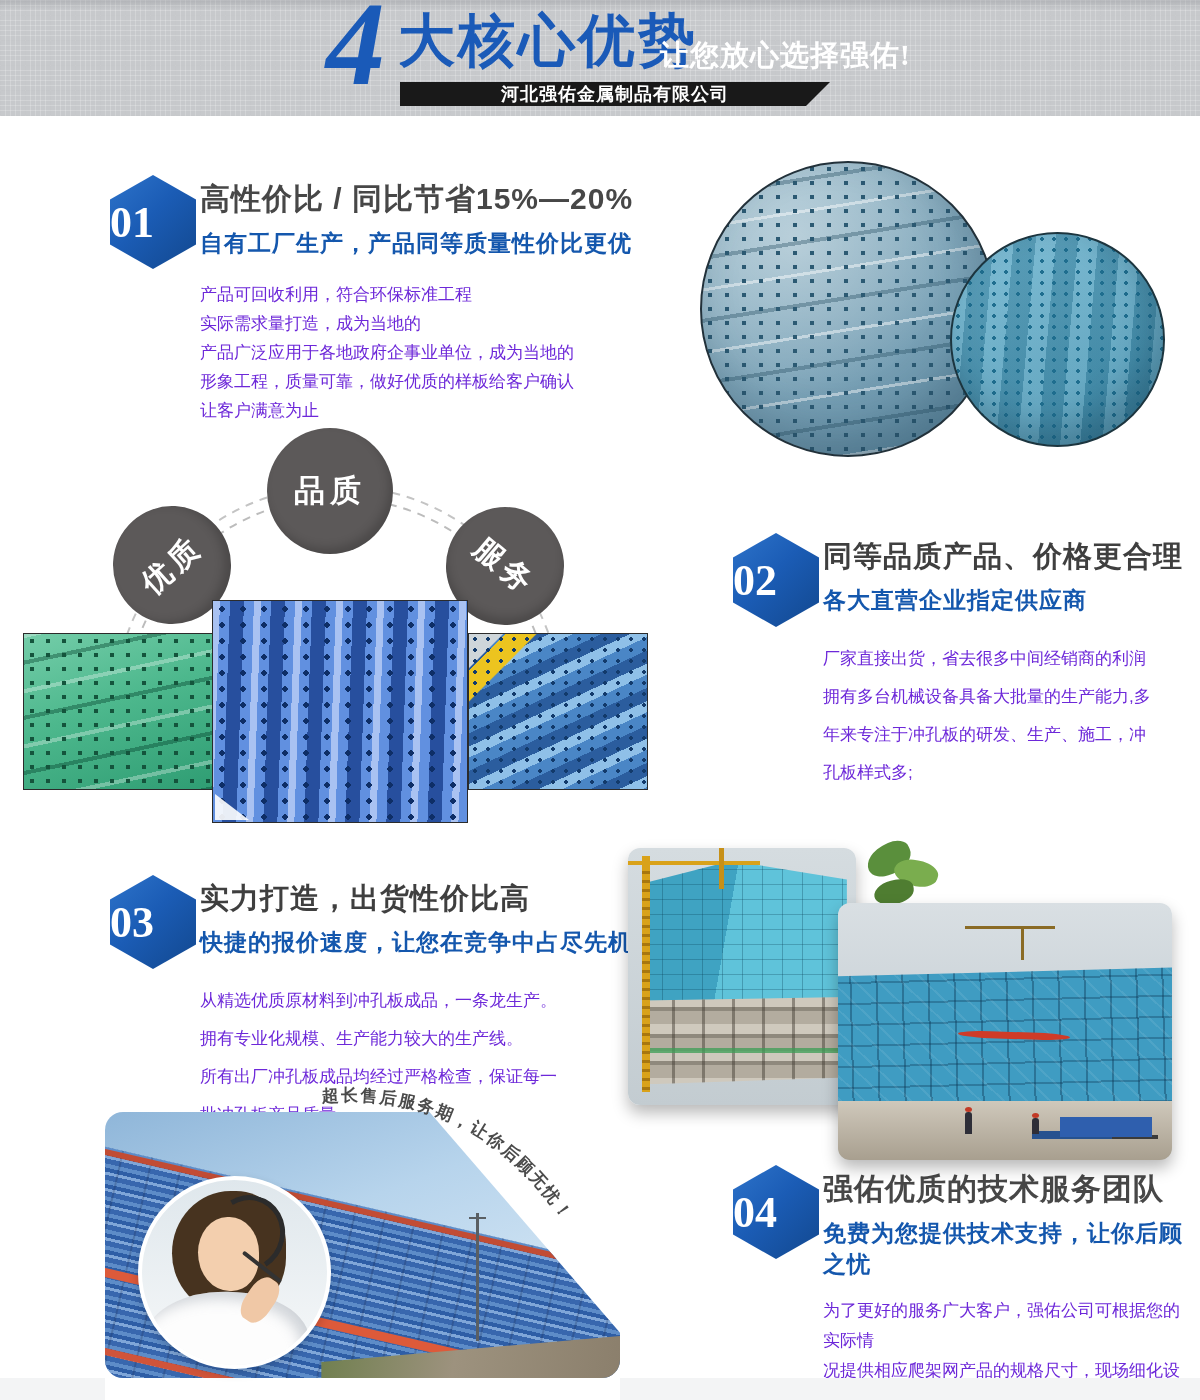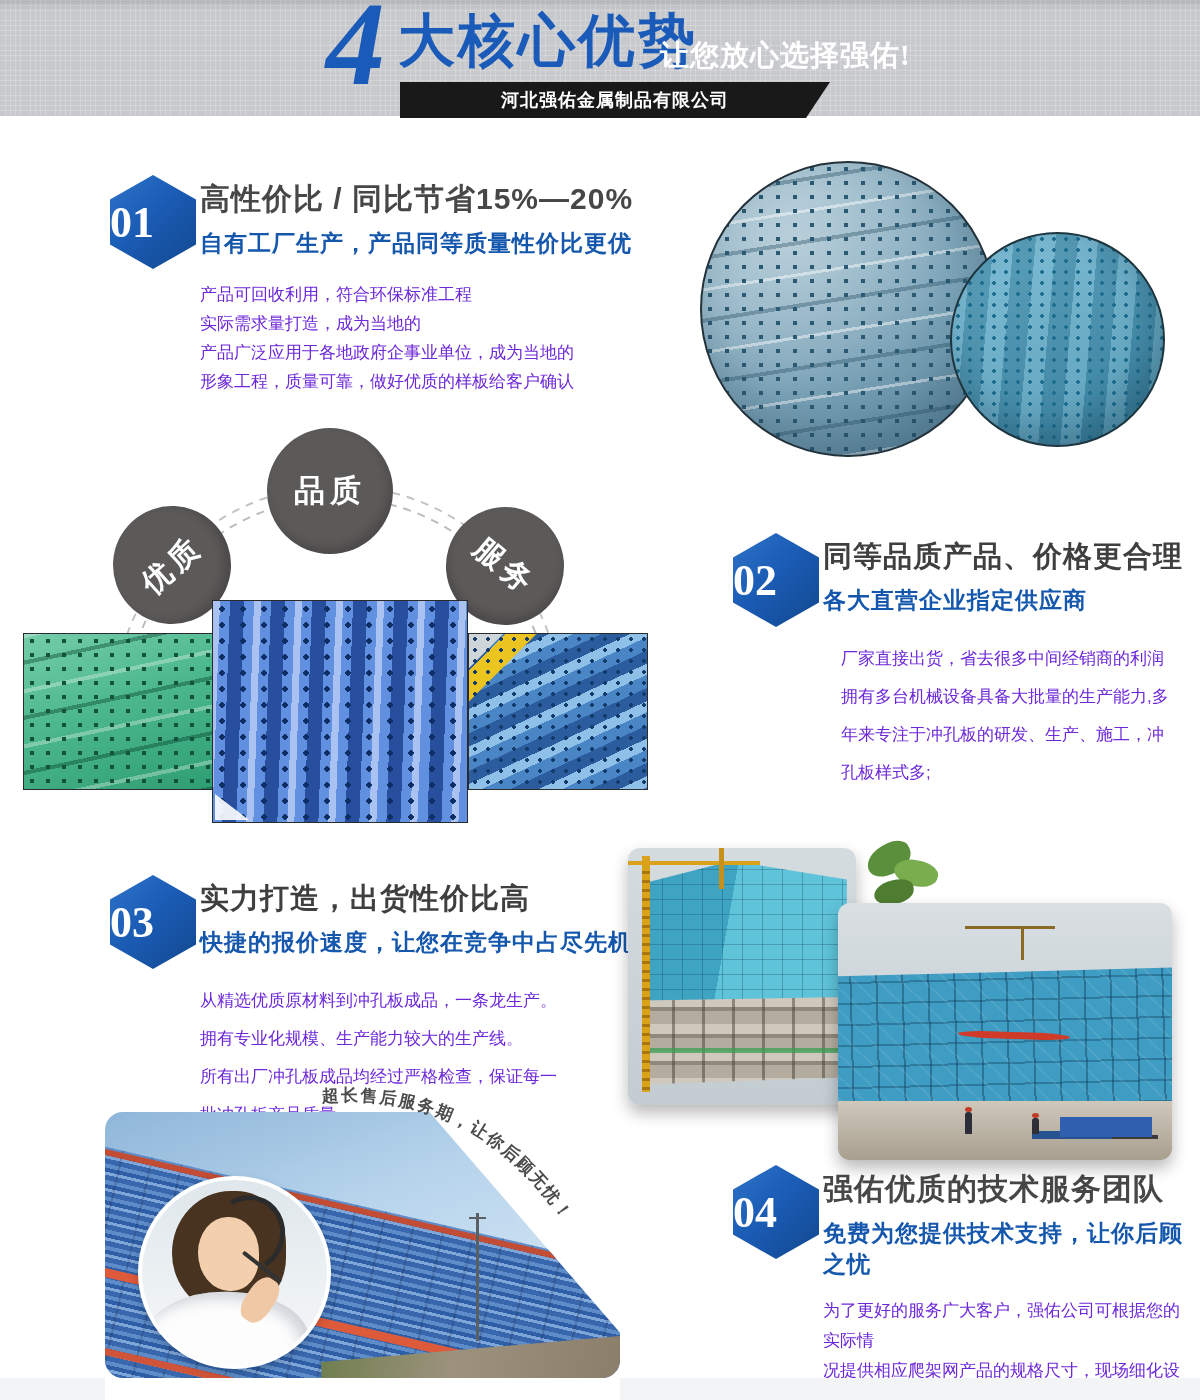--- a/index.html
+++ b/index.html
@@ -14,40 +14,40 @@
       repeating-linear-gradient(0deg,rgba(255,255,255,.20) 0 1px,transparent 1px 5px),
       repeating-linear-gradient(90deg,rgba(255,255,255,.20) 0 1px,transparent 1px 5px),
       repeating-linear-gradient(0deg,rgba(130,132,138,.22) 0 1px,transparent 1px 25px),
       repeating-linear-gradient(90deg,rgba(130,132,138,.22) 0 1px,transparent 1px 25px);}
   .big4{position:absolute;left:326px;top:-14px;font-family:"Liberation Serif",serif;
     font-style:italic;font-weight:900;font-size:118px;color:#1a5ab8;line-height:1;}
   .main-title{position:absolute;left:398px;top:10px;font-family:"Liberation Serif",serif;
     font-weight:900;font-size:57px;color:#1a5ab8;line-height:1.1;letter-spacing:3px;}
   .tagline{position:absolute;left:660px;top:36px;font-family:"Liberation Serif",serif;
     font-weight:900;font-size:29px;color:#ffffff;letter-spacing:1px;}
-  .company-strip{position:absolute;left:400px;top:82px;width:430px;height:36px;background:#191919;
+  .company-strip{position:absolute;left:400px;top:82px;width:430px;height:24px;background:#191919;
     clip-path:polygon(0 0,100% 0,calc(100% - 24px) 100%,0 100%);
     display:flex;align-items:center;justify-content:center;}
   .company-strip span{color:#fff;font-size:18px;font-weight:700;letter-spacing:1px;}
 
   
   .adv{position:absolute;width:560px;}
   .hex{position:absolute;left:0;top:0;width:86px;height:94px;
     clip-path:polygon(50% 0,100% 26%,100% 74%,50% 100%,0 74%,0 26%);
     background:linear-gradient(135deg,#2d73ca 0%,#1b5cb5 45%,#12488f 100%);
     display:flex;align-items:center;justify-content:flex-start;}
   .hex span{color:#fff;font-family:"Liberation Serif",serif;font-weight:700;font-size:44px;}
   .adv-body{position:absolute;left:90px;top:4px;}
   .adv h2{margin:0;font-size:30px;color:#474747;font-weight:800;letter-spacing:1px;}
   .adv h2.serif{font-family:"Liberation Serif",serif;font-size:29px;color:#3f3f3f;}
   .adv h3{margin:8px 0 0 0;font-family:"Liberation Serif",serif;font-weight:800;
     font-size:23px;color:#1457ad;letter-spacing:1px;}
   .paras{color:#6d28d9;font-size:17px;}
   .sec1 .paras{margin-top:21px;line-height:29px;}
-  .sec2 .paras{margin-top:24px;line-height:38px;margin-left:18px;}
+  .sec2 .paras{margin-top:24px;line-height:38px;}
   .sec3 .paras{margin-top:24px;line-height:38px;}
   .sec4 .paras{margin-top:16px;line-height:30px;}
   .sec1{left:110px;top:175px;}
   .sec2{left:733px;top:533px;width:450px;}
   .sec3{left:110px;top:875px;}
   .sec4{left:733px;top:1165px;width:450px;}
 
   
   .orbit{position:absolute;left:80px;top:430px;width:540px;height:232px;overflow:hidden;}
   .badge{position:absolute;border-radius:50%;background:#5c5959;display:flex;align-items:center;
@@ -208,20 +208,21 @@
       <span>01</span>
     </div>
     <div class="adv-body">
       <h2>高性价比 / 同比节省15%—20%</h2>
       <h3>自有工厂生产，产品同等质量性价比更优</h3>
       <div class="paras">
         <div>产品可回收利用，符合环保标准工程</div>
         <div>实际需求量打造，成为当地的</div>
         <div>产品广泛应用于各地政府企事业单位，成为当地的</div>
         <div>形象工程，质量可靠，做好优质的样板给客户确认</div>
+        <div>让客户满意为止</div>
       </div>
     </div>
   </section>
 
   <svg class="orbit" viewBox="80 430 540 232">
     <circle cx="338" cy="710" r="212" fill="none" stroke="#bcbcbc" stroke-width="2" stroke-dasharray="8 7"></circle>
     <circle cx="338" cy="710" r="224" fill="none" stroke="#c4c4c4" stroke-width="2" stroke-dasharray="8 7"></circle>
   </svg>
 
   <div class="badge badge-left">

